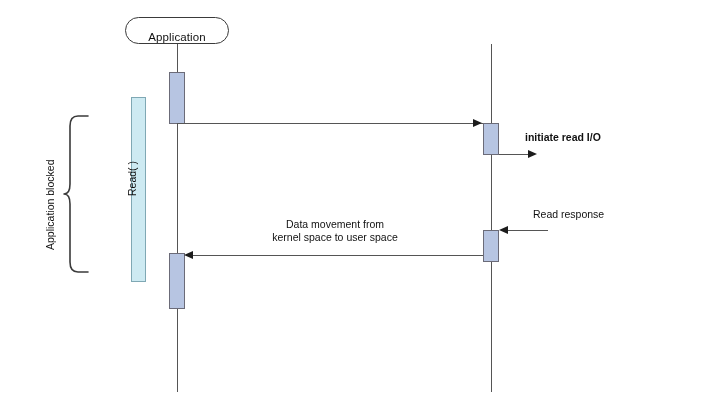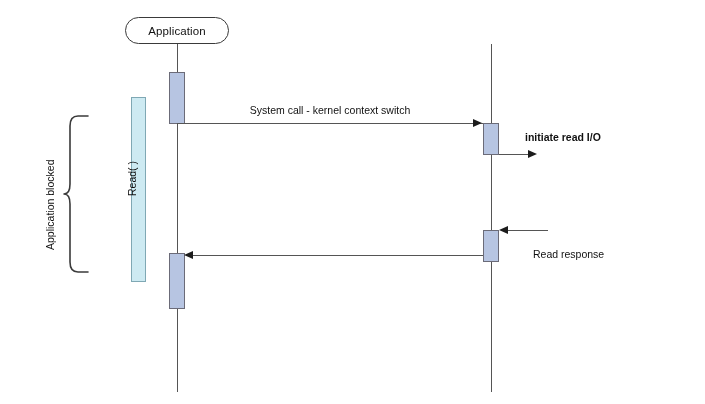--- a/index.html
+++ b/index.html
@@ -19,21 +19,21 @@
     background: #ffffff;
     overflow: hidden;
   }
   .lifeline-head {
     position: absolute;
     box-sizing: border-box;
     border: 1.4px solid #3a3a3a;
     border-radius: 16px;
     background: #ffffff;
     display: flex;
-    align-items: center;
+    align-items: flex-end;
     justify-content: center;
     font-size: 11.5px;
     color: #111111;
     letter-spacing: 0.1px;
   }
   .lifeline-line {
     position: absolute;
     width: 1.4px;
     background: #555555;
   }
@@ -112,31 +112,32 @@
   <div class="readbar" style="left:131px; top:97px; width:15px; height:185px;"></div>
   <div class="vert-label" style="left:126px; top:196px;">Read( )</div>
 
   <div class="lifeline-line" style="left:490.5px; top:44px; height:348px;"></div>
 
   <div class="activation" style="left:483px; top:123px; width:16px; height:32px;"></div>
   <div class="activation" style="left:483px; top:230px; width:16px; height:32px;"></div>
 
   <div class="msg-line" style="left:177px; top:123px; width:306px;"></div>
   <div class="arrow-right" style="left:473px; top:119px;"></div>
-  <div class="msg-label" style="left:180px; top:104px; width:300px;">System call - kernel context switch</div>
 
   <div class="msg-line" style="left:499px; top:154px; width:32px;"></div>
   <div class="arrow-right" style="left:528px; top:150px;"></div>
   <div class="side-label" style="left:525px; top:131px;font-weight:bold;">initiate read I/O</div>
 
   <div class="msg-line" style="left:508px; top:230px; width:40px;"></div>
   <div class="arrow-left" style="left:499px; top:226px;"></div>
-  <div class="side-label" style="left:533px; top:208px;margin-top:40px;">Read response</div>
+  <div class="side-label" style="left:533px; top:208px;">Read response</div>
 
   <div class="msg-line" style="left:191px; top:255px; width:292px;"></div>
   <div class="arrow-left" style="left:184px; top:251px;"></div>
+  <div class="msg-label" style="left:190px; top:218px; width:290px;">Data movement from
+kernel space to user space</div>
 
   <svg class="brace-svg" style="left:62px; top:112px;" width="32" height="164" viewBox="0 0 32 164">
     <path d="M26 4 H16 Q8 4 8 14 V72 Q8 82 2 82 Q8 82 8 92 V150 Q8 160 16 160 H26" fill="none" stroke="#3a3a3a" stroke-width="1.6" stroke-linecap="round" stroke-linejoin="round"></path>
   </svg>
   <div class="vert-label" style="left:44px; top:250px;">Application blocked</div>
 
 </div>
 
 </body></html>

